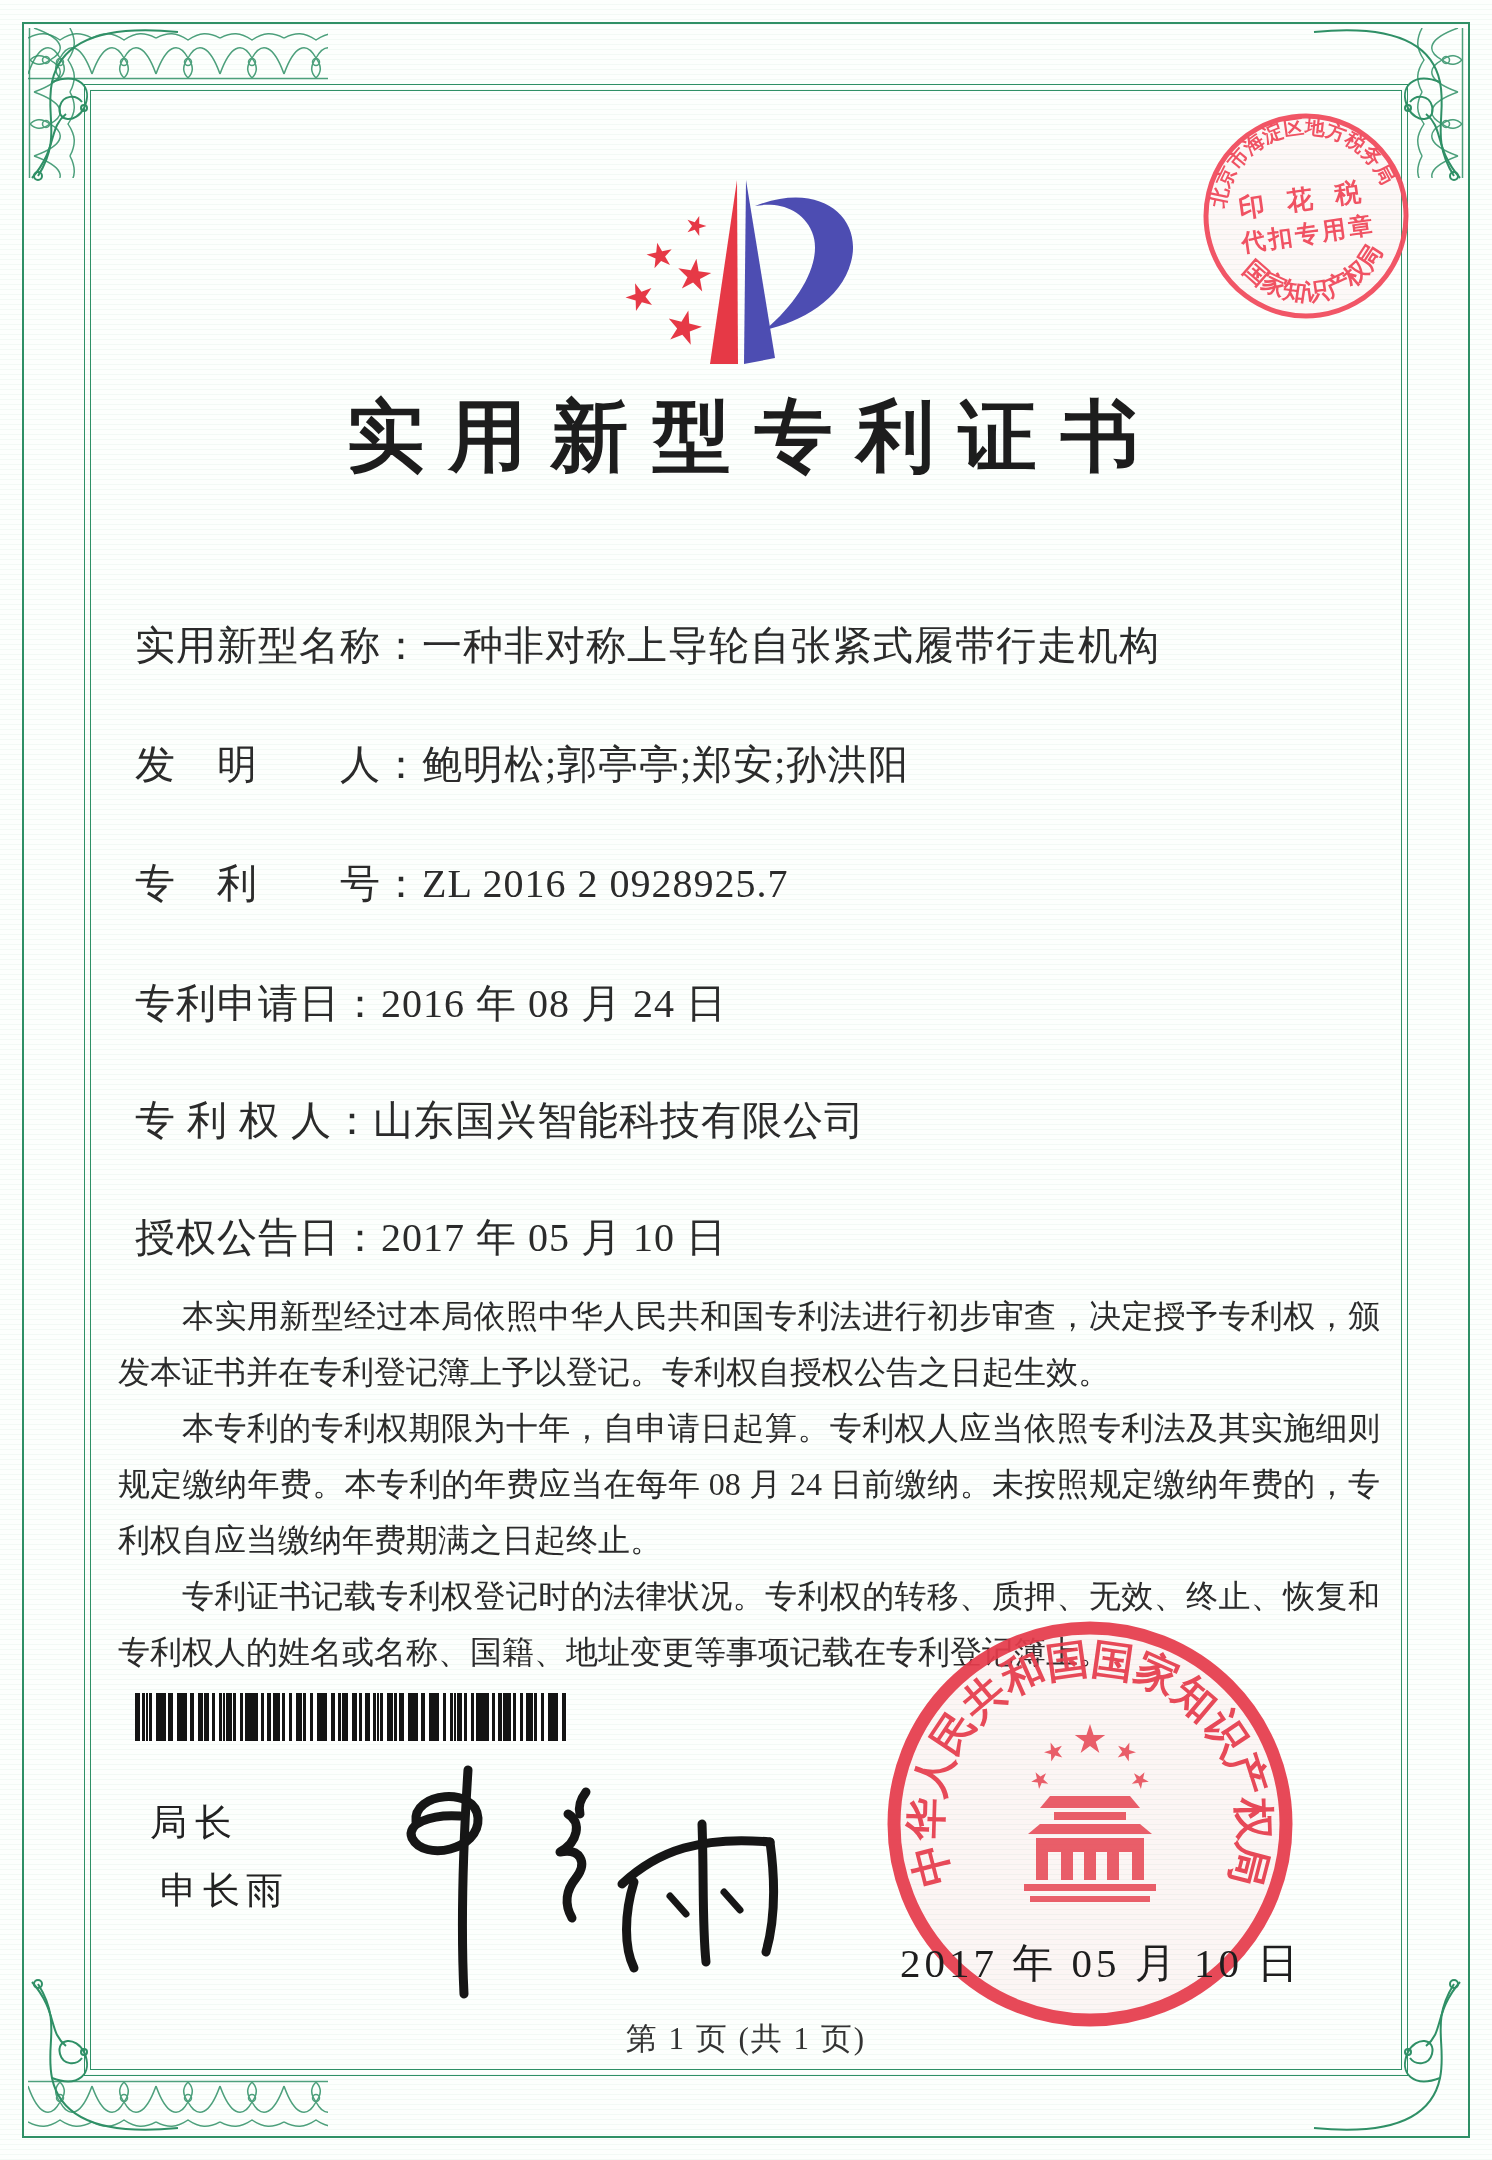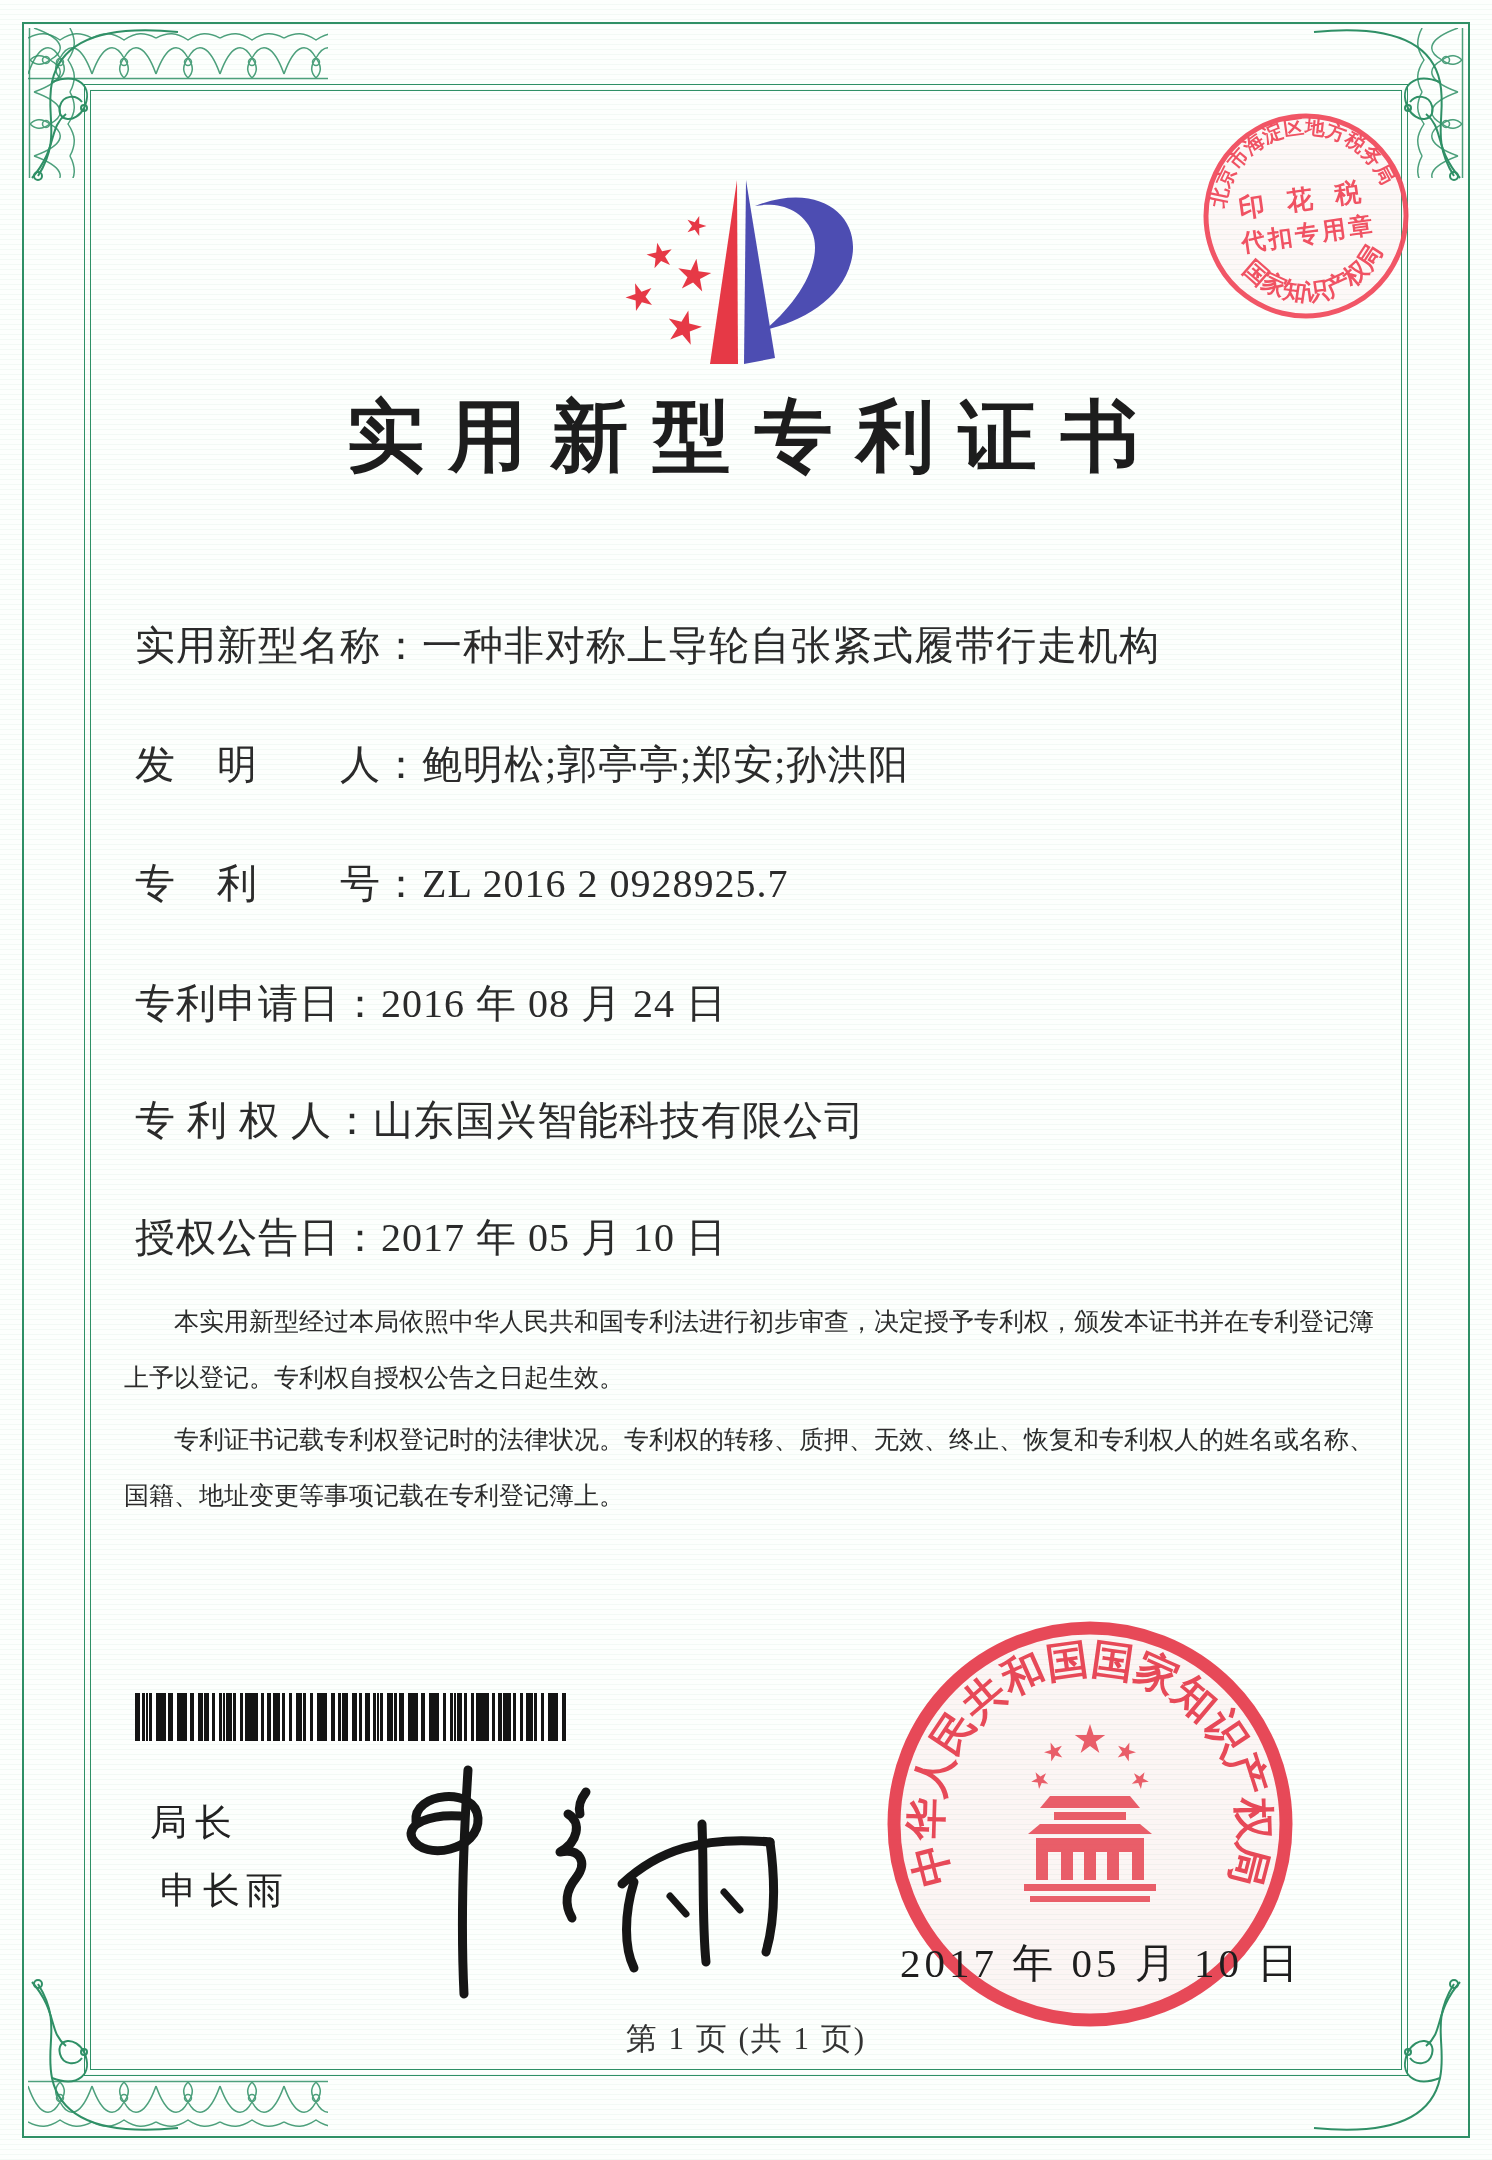--- a/index.html
+++ b/index.html
@@ -31,21 +31,21 @@
   .stamp-small{position:absolute;left:1186px;top:96px;width:240px;height:240px;transform:rotate(-8deg);opacity:.92;}
   .title{position:absolute;left:17px;right:0;top:385px;text-align:center;
     font-size:78px;font-weight:bold;letter-spacing:24px;color:#1d1d1d;}
   
   .field{position:absolute;left:135px;font-size:40px;white-space:nowrap;color:#2b2b2b;}
   .field .flabel{letter-spacing:1px;}
   .field .fvalue{letter-spacing:1px;}
   .f0{top:618px;} .f1{top:737px;} .f2{top:856px;} .f3{top:976px;} .f4{top:1093px;} .f5{top:1210px;}
   
   .paragraphs{position:absolute;left:118px;top:1288px;width:1262px;}
-  .paragraphs p{margin:6px;text-indent:2em;font-size:25px;line-height:56px;text-align:justify;}
+  .paragraphs p{margin:0;text-indent:2em;font-size:32px;line-height:56px;text-align:justify;}
   
   .barcode{position:absolute;left:135px;top:1693px;width:432px;height:48px;
     background:
       repeating-linear-gradient(90deg,#141414 0 3px,transparent 3px 7px),
       repeating-linear-gradient(90deg,#141414 0 2px,transparent 2px 11px),
       repeating-linear-gradient(90deg,#141414 0 5px,transparent 5px 23px),
       #fff;}
   .signer-title{position:absolute;left:150px;top:1798px;font-family:"Liberation Sans","DejaVu Sans",sans-serif;
     font-size:37px;letter-spacing:8px;color:#222;}
   .signer-name{position:absolute;left:160px;top:1866px;font-family:Liberation Serif, serif;
@@ -207,20 +207,21 @@
   </div>
   <div class="field f4">
     <span class="flabel">专 利 权 人：</span><span class="fvalue">山东国兴智能科技有限公司</span>
   </div>
   <div class="field f5">
     <span class="flabel">授权公告日：</span><span class="fvalue">2017 年 05 月 10 日</span>
   </div>
 
   <div class="paragraphs">
     <p>本实用新型经过本局依照中华人民共和国专利法进行初步审查，决定授予专利权，颁发本证书并在专利登记簿上予以登记。专利权自授权公告之日起生效。</p>
+    <p>本专利的专利权期限为十年，自申请日起算。专利权人应当依照专利法及其实施细则规定缴纳年费。本专利的年费应当在每年 08 月 24 日前缴纳。未按照规定缴纳年费的，专利权自应当缴纳年费期满之日起终止。</p>
     <p>专利证书记载专利权登记时的法律状况。专利权的转移、质押、无效、终止、恢复和专利权人的姓名或名称、国籍、地址变更等事项记载在专利登记簿上。</p>
   </div>
 
   <div class="barcode"></div>
 
   <div class="signer-title">局长</div>
   <div class="signer-name">申长雨</div>
 
   <svg class="signature" viewBox="0 0 430 240" xmlns="http://www.w3.org/2000/svg">
     <g fill="none" stroke="#161616" stroke-width="9" stroke-linecap="round" stroke-linejoin="round">

